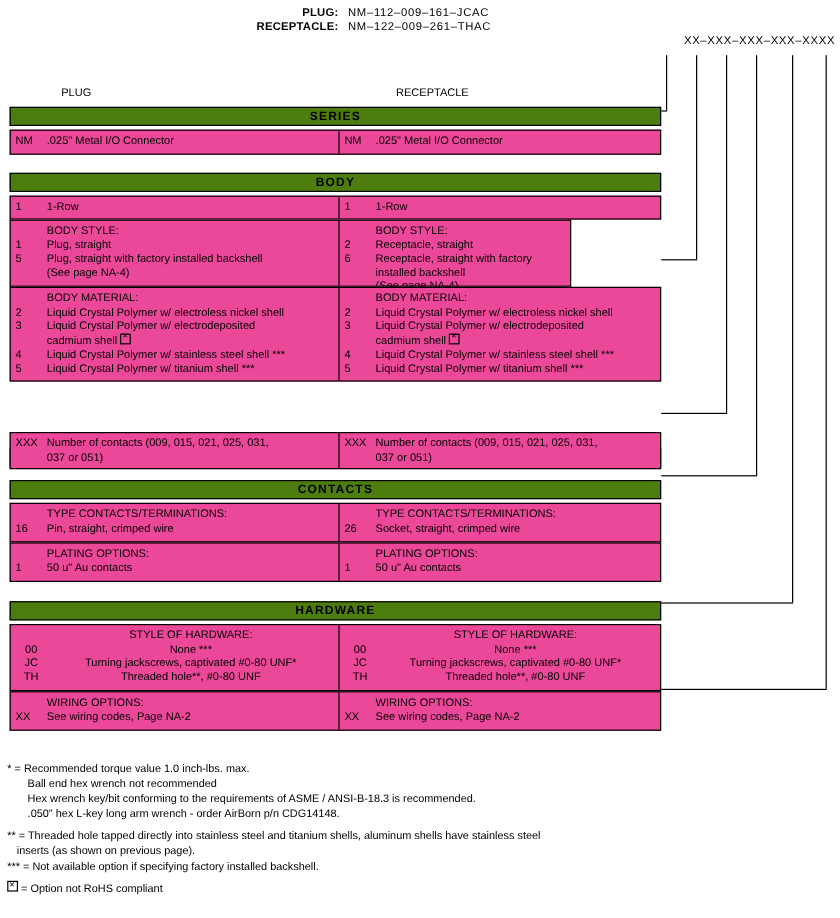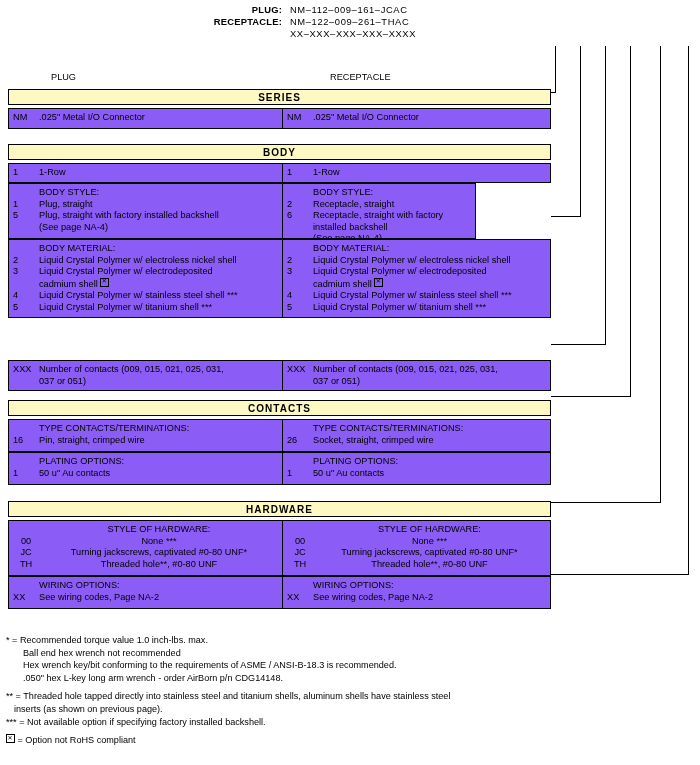--- a/index.html
+++ b/index.html
@@ -40,23 +40,23 @@
     font-weight: bold;
     text-align: right;
     width: 86px;
     margin-right: 8px;
     letter-spacing: .2px;
   }
   .pn-code {
     letter-spacing: .6px;
   }
   .pn-template {
-    margin-left: 94px;
     letter-spacing: .6px;
     line-height: 12px;
+    text-align: right;
   }
 
   
   .leader {
     position: absolute;
     width: 1px;
     background: #000;
   }
   .leader-h {
     position: absolute;
@@ -71,36 +71,36 @@
     padding-left: 39px;
   }
 
   
   .banner {
     position: absolute;
     left: 8px;
     width: 543px;
     height: 16px;
     border: 1px solid #000;
-    background: #fef9c3;
+    background: #4d7c0f;
     font-weight: bold;
     font-size: 10px;
     text-align: center;
     line-height: 16px;
     letter-spacing: 1px;
     box-sizing: border-box;
   }
 
   
   .box {
     position: absolute;
     left: 8px;
     border: 1px solid #000;
     box-sizing: border-box;
-    background: #8b5cf6;
+    background: #ec4899;
   }
   .box .divider {
     position: absolute;
     top: 0;
     bottom: 0;
     left: 273px;
     width: 1px;
     background: #000;
   }
   .half {

